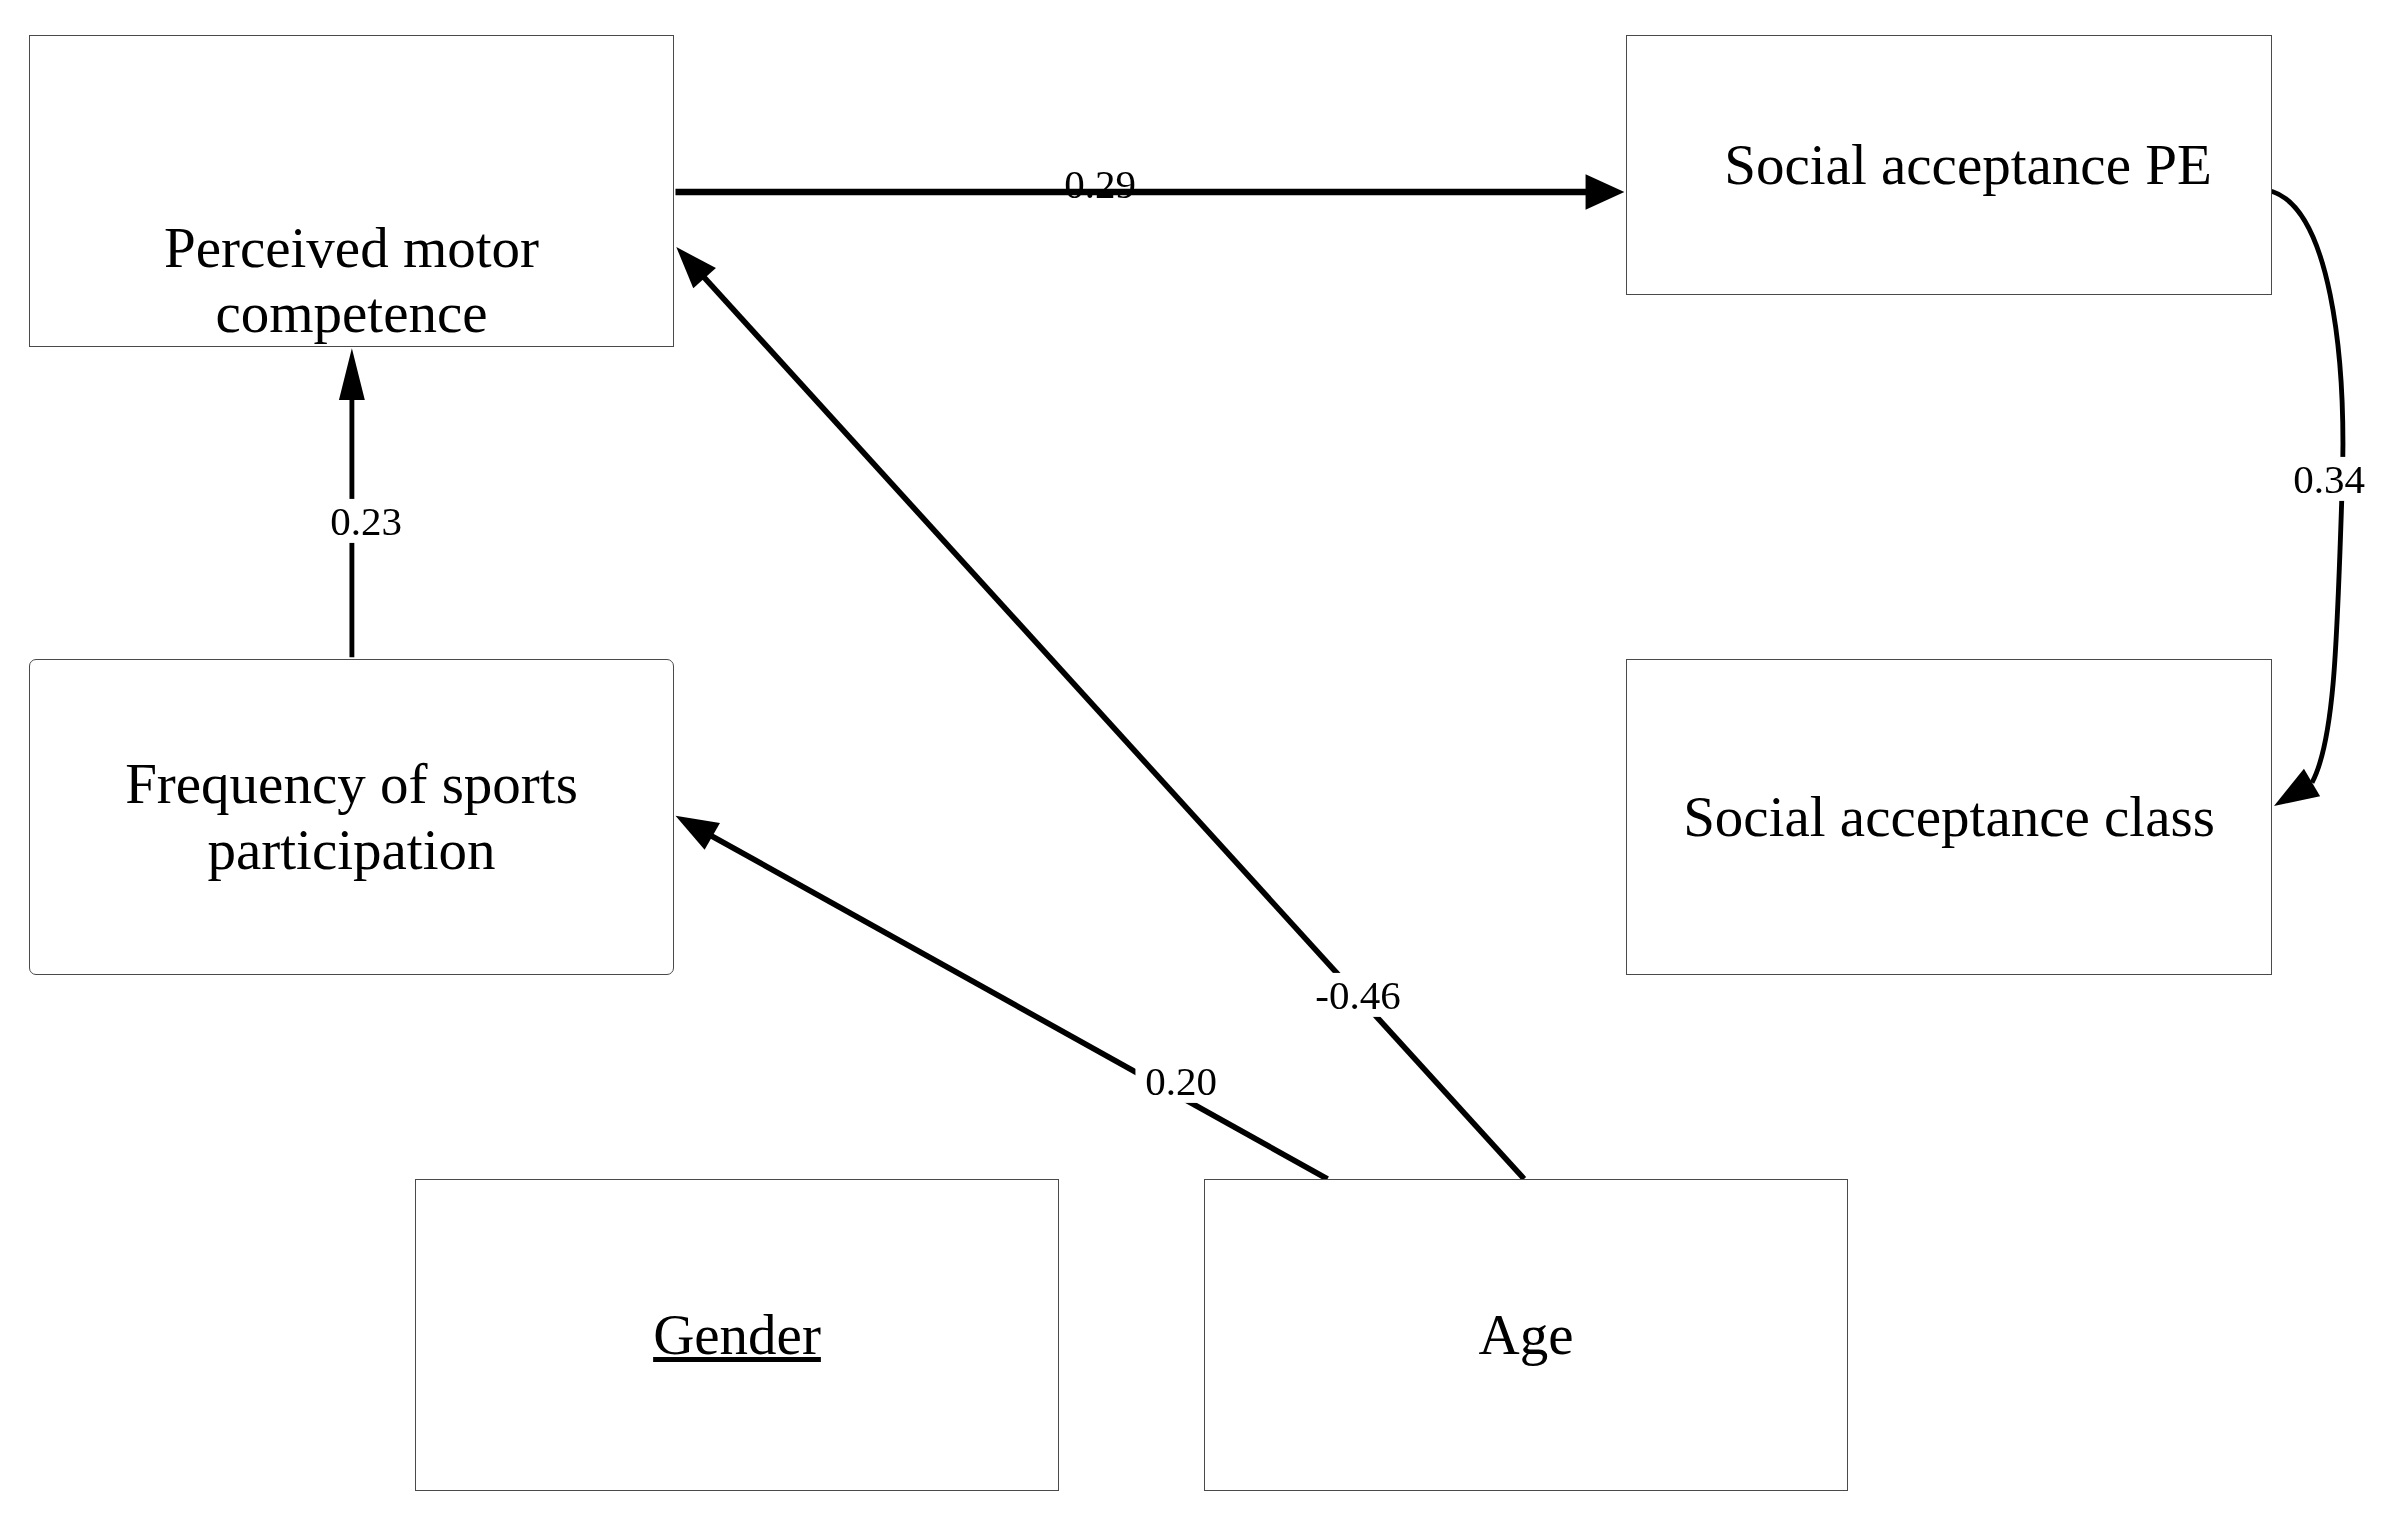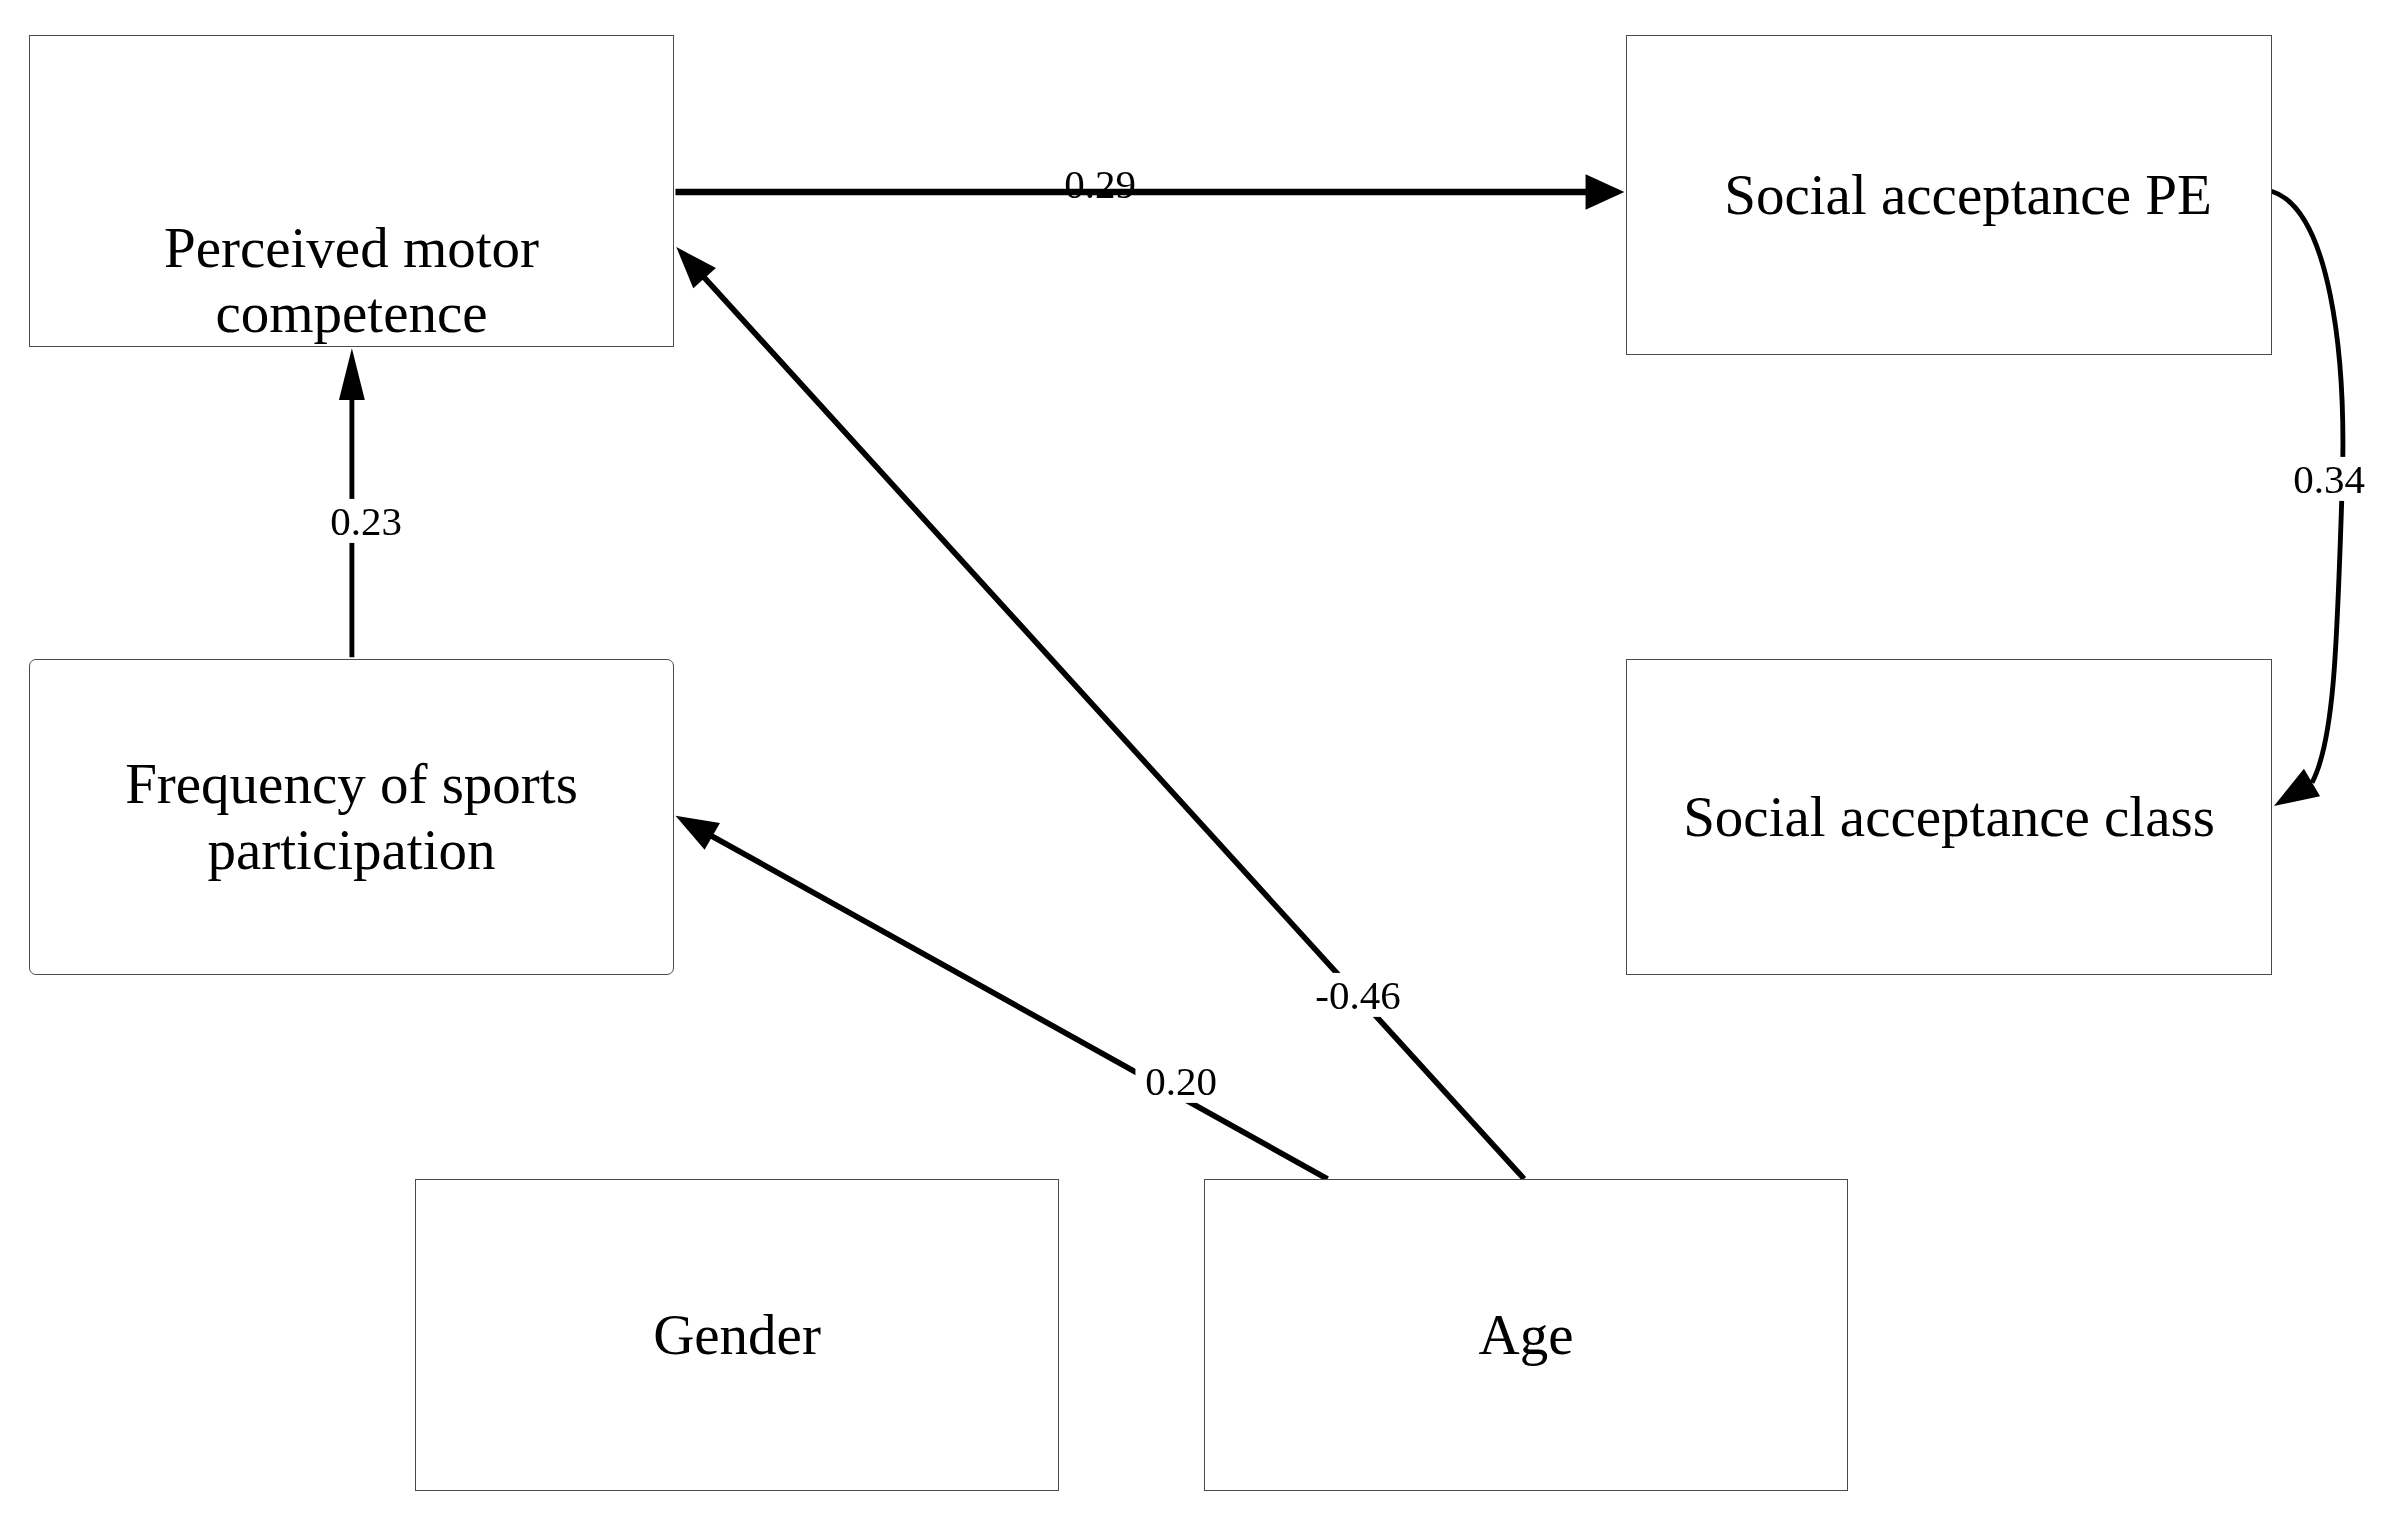--- a/index.html
+++ b/index.html
@@ -32,25 +32,25 @@
     text-align: center;
     font-size: 57px;
     line-height: 1.15;
     box-sizing: border-box;
   }
   .node .label-inner {
     display: block;
   }
   .node-pmc    { left: 29px;   top: 35px;   width: 645px; height: 312px; align-items: flex-end; }
   .node-pmc .label-inner  { max-width: 421px; }
-  .node-pe     { left: 1626px; top: 35px;   width: 646px; height: 320px; padding-left: 38px; }
+  .node-pe     { left: 1626px; top: 35px;   width: 646px; height: 260px; padding-left: 38px; }
   .node-freq   { left: 29px;   top: 659px;  width: 645px; height: 316px; border-radius: 7px; }
   .node-freq .label-inner { max-width: 485px; }
   .node-cls    { left: 1626px; top: 659px;  width: 646px; height: 316px; }
-  .node-gender { left: 415px;  top: 1179px; width: 644px; height: 312px; }
+  .node-gender { left: 415px;  top: 1179px; width: 644px; height: 312px; text-decoration: underline; }
   .node-age    { left: 1204px; top: 1179px; width: 644px; height: 312px; }
   .edge-label {
     position: absolute;
     transform: translate(-50%, -50%);
     background: #ffffff;
     padding: 1.6px 9.7px;
     font-size: 41px;
     line-height: 1;
     white-space: nowrap;
   }

